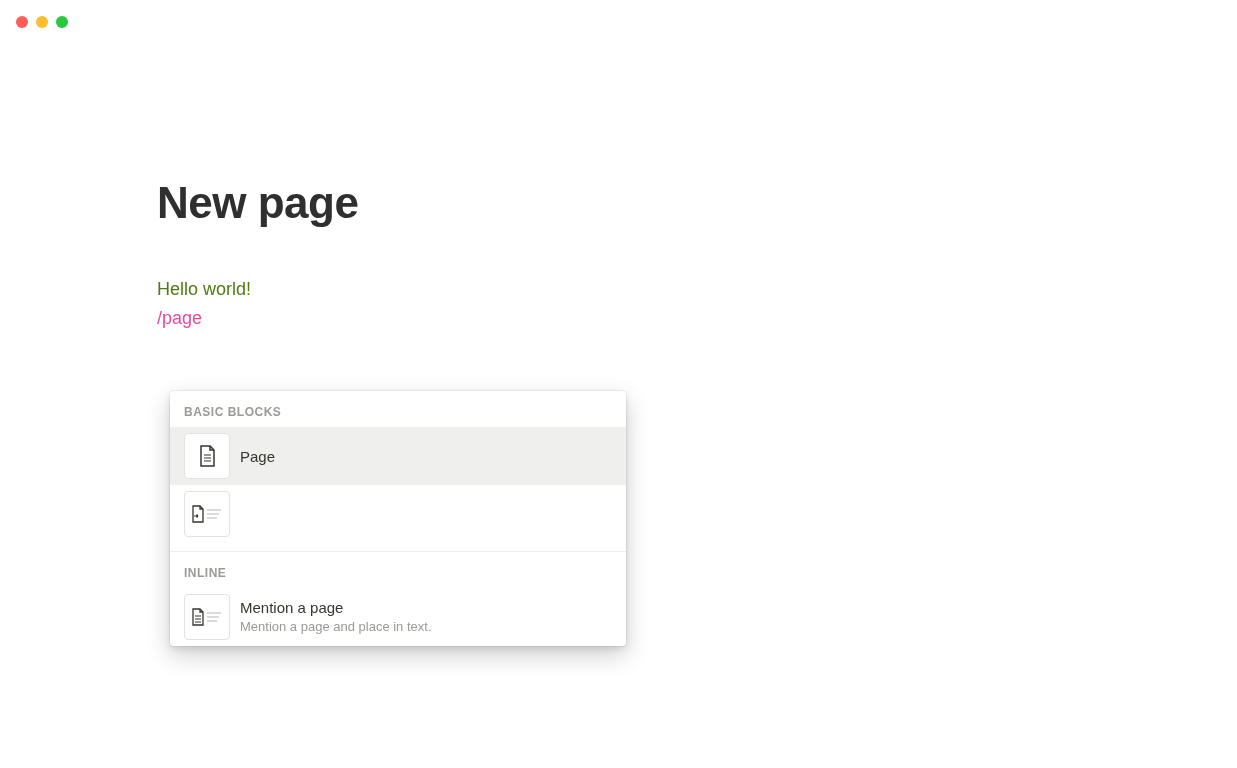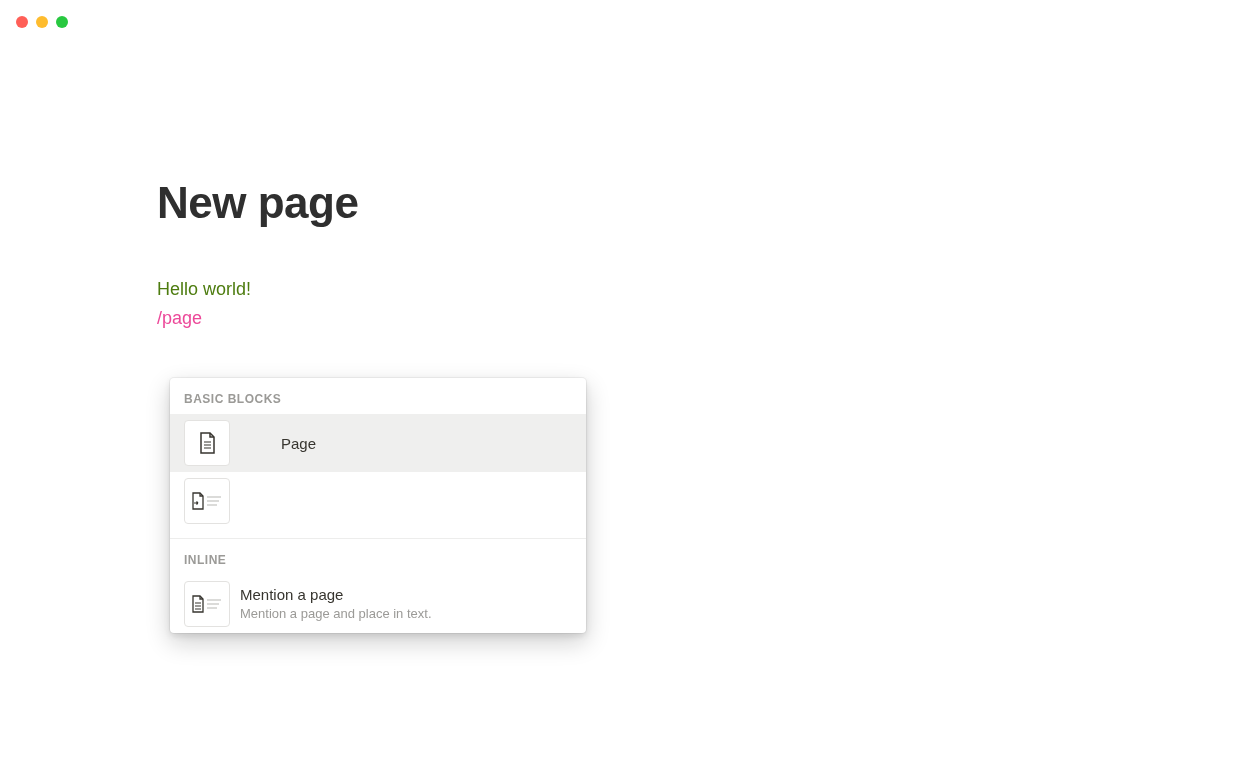--- a/index.html
+++ b/index.html
@@ -54,22 +54,22 @@
     
     .slash-command {
       font-size: 18px;
       color: #ec4899;
       line-height: 1.5;
     }
     
     .command-menu {
       position: absolute;
       left: 170px;
-      top: 350px;
-      width: 416px;
+      top: 363px;
+      width: 456px;
       background: #ffffff;
       border-radius: 4px;
       box-shadow: 0 0 0 1px rgba(15, 15, 15, 0.05), 0 3px 6px rgba(15, 15, 15, 0.1), 0 9px 24px rgba(15, 15, 15, 0.2);
       overflow: hidden;
     }
     
     .menu-section-header {
       font-size: 12px;
       font-weight: 600;
       color: #9b9a97;
@@ -79,21 +79,20 @@
     
     .menu-item {
       display: flex;
       align-items: center;
       padding: 6px 14px;
       cursor: pointer;
     }
     
     .menu-item.selected {
       background: #efefee;
-      gap: 41px;
     }
     
     .menu-item-icon {
       width: 46px;
       height: 46px;
       background: #ffffff;
       border: 1px solid #e3e2e0;
       border-radius: 4px;
       display: flex;
       align-items: center;

